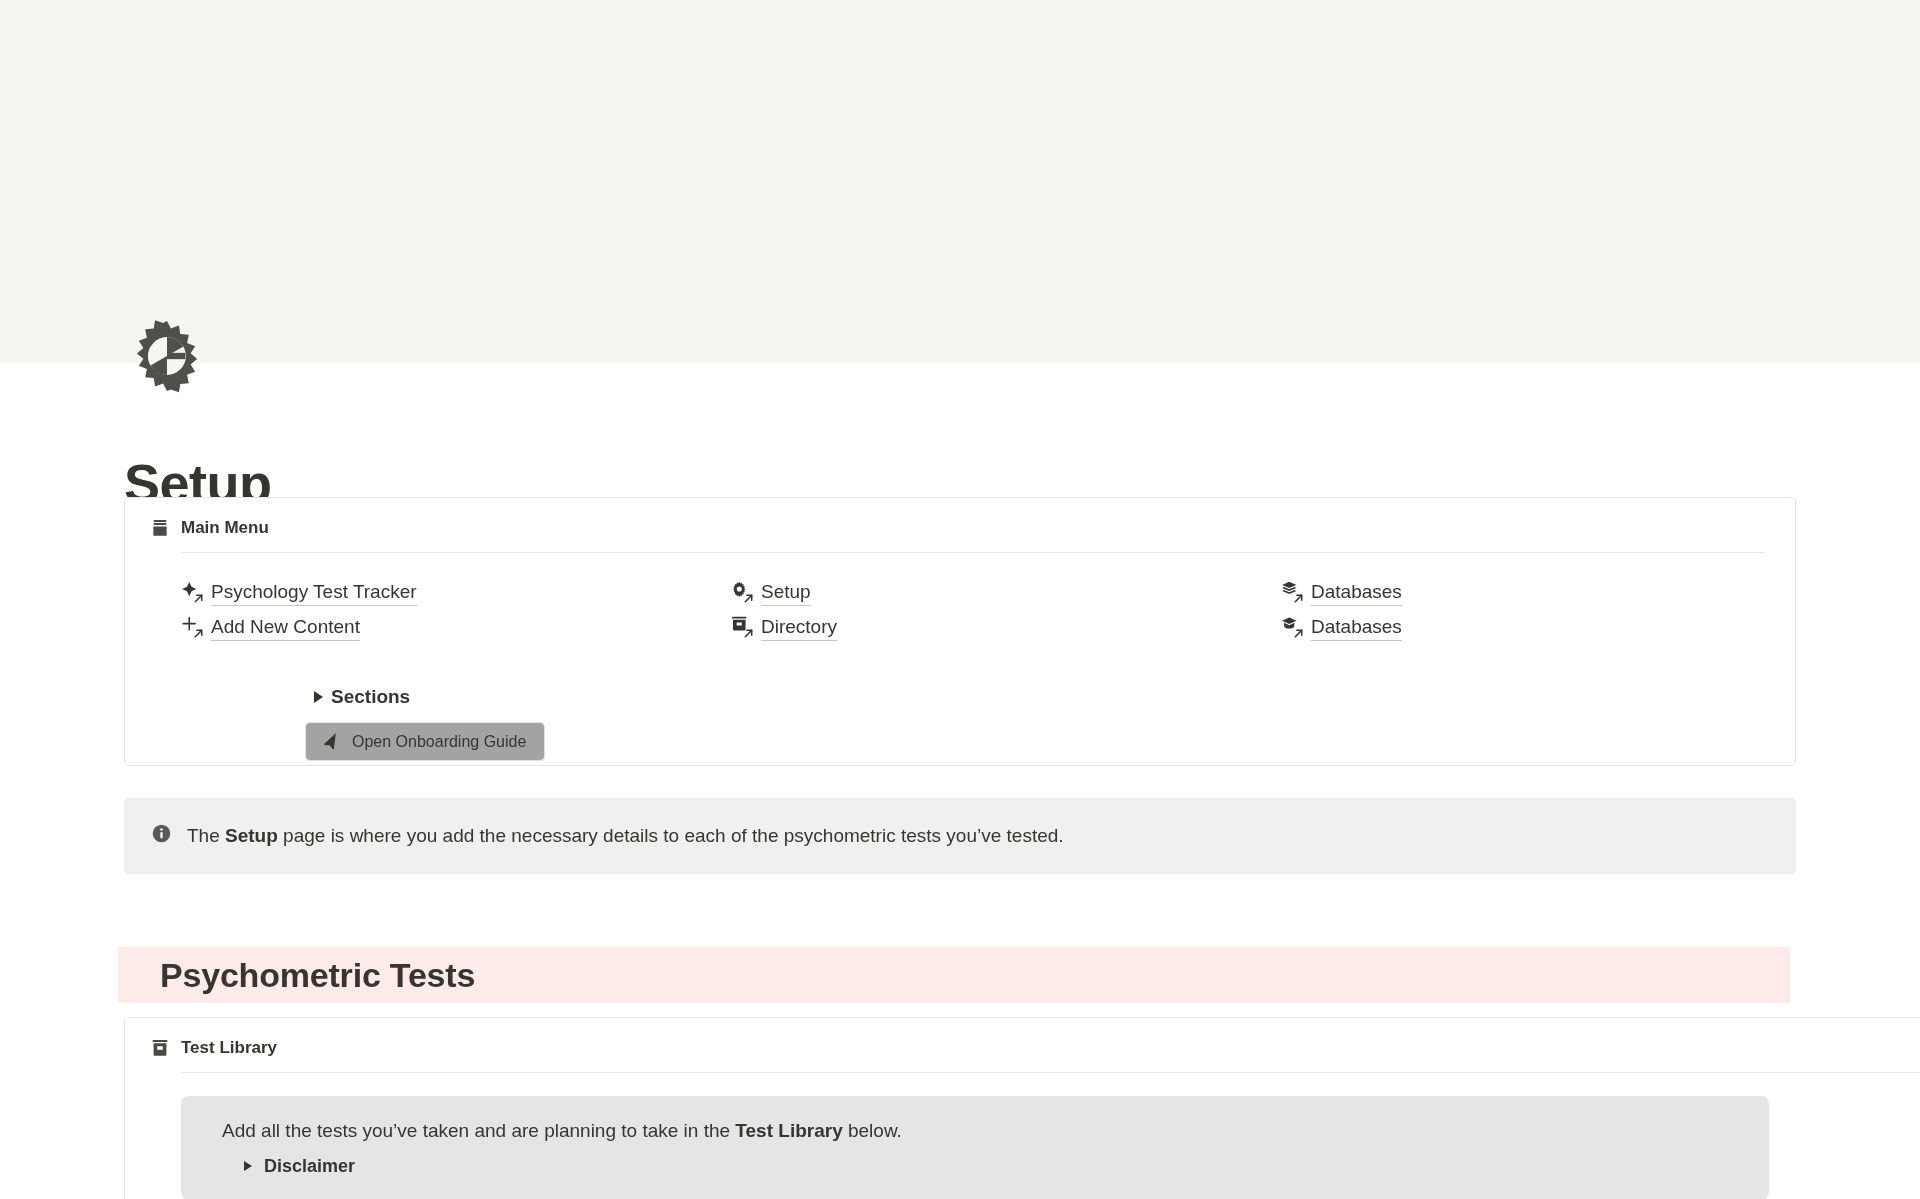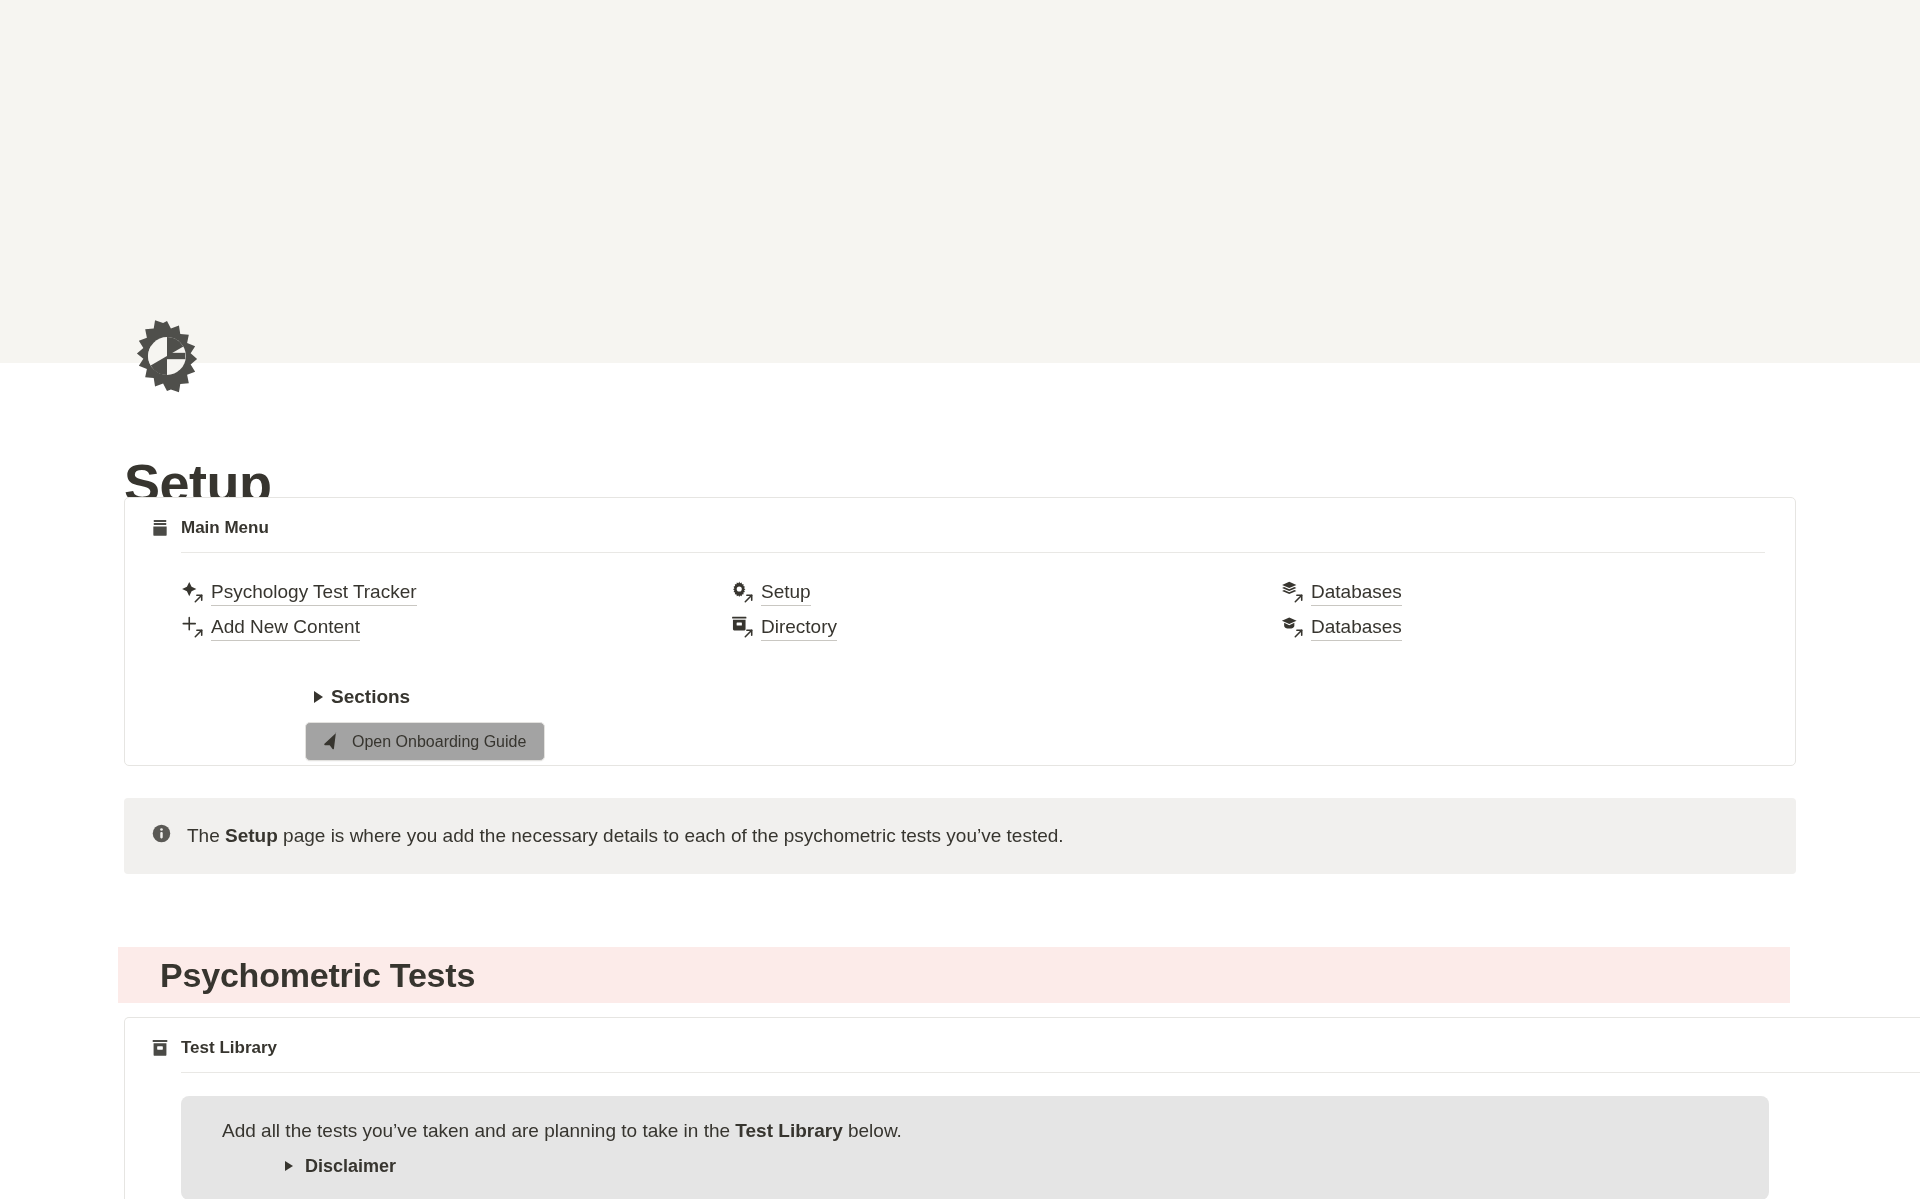--- a/index.html
+++ b/index.html
@@ -196,21 +196,20 @@
     gap: 14px;
     padding: 22px 0 0 27px;
   }
   .nested-line .callout-text { font-size: 19px; color: #37352F; line-height: 1.4; }
   .nested-toggle {
     display: flex;
     align-items: center;
     gap: 12px;
     padding: 11px 0 0 63px;
     cursor: pointer;
-    margin-left: 41px;
   }
   .nested-toggle .toggle-tri {
     border-left-width: 8px;
     border-top-width: 5.5px;
     border-bottom-width: 5.5px;
   }
   .nested-toggle .toggle-label { font-size: 18px; }
 </style>
 </head>
 <body>

